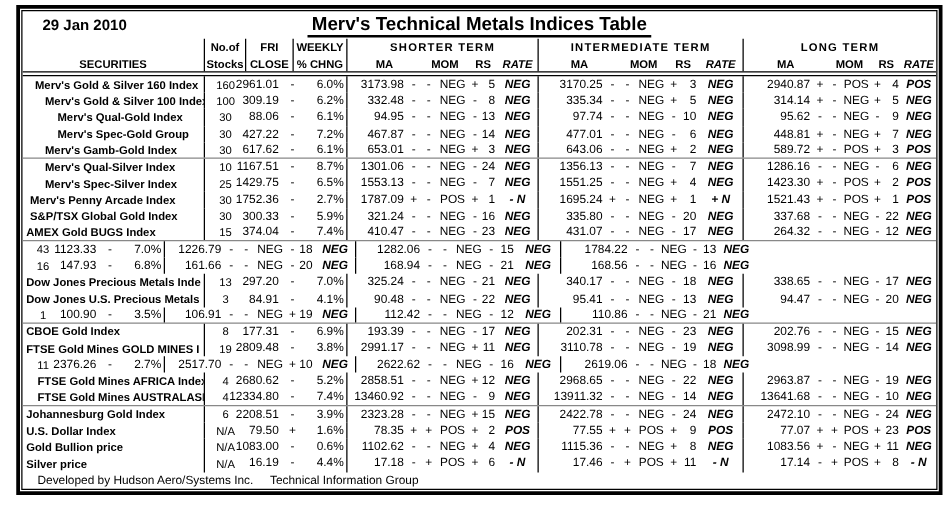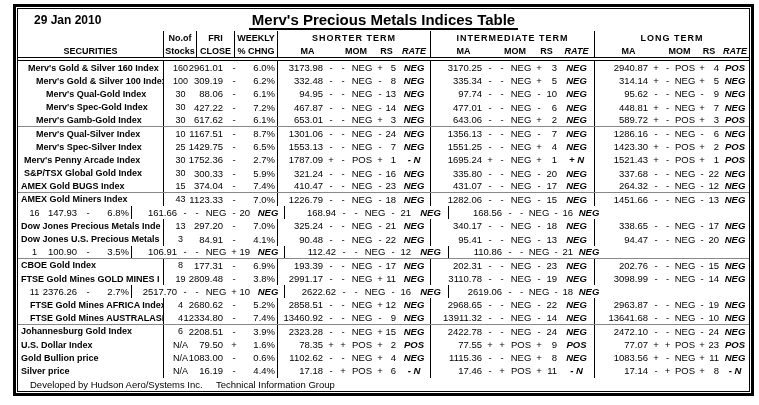--- a/index.html
+++ b/index.html
@@ -50,21 +50,21 @@
 </style>
 </head>
 <body>
 
 <div class="frame">
   <div class="inner">
 
     <div class="title-row">
       <span class="date">29 Jan 2010</span>
       <div class="title-wrap">
-        <span class="title">Merv's Precious Metals Indices Table</span>
+        <span class="title">Merv's Technical Metals Indices Table</span>
       </div>
     </div>
 
     <div class="hrow">
       <div class="hc hb" style="width:146px"></div>
       <div class="hc hb" style="width:33px">No.of</div>
       <div class="hc hb" style="width:38px">FRI</div>
       <div class="hc hb" style="width:43px">WEEKLY</div>
       <div class="hc hb grp" style="width:153px">SHORTER TERM</div>
       <div class="hc hb grp" style="width:164px">INTERMEDIATE TERM</div>
@@ -174,21 +174,21 @@
           <div class="c rate gb" style="width: 36px;">NEG</div>
           <div class="c right" style="width: 55px;">95.62</div>
           <div class="c center sgn" style="width: 12px;">-</div>
           <div class="c center sgn" style="width: 11px;">-</div>
           <div class="c center" style="width: 24px;">NEG</div>
           <div class="c center sgn" style="width: 10px;">-</div>
           <div class="c right" style="width: 14px;">9</div>
           <div class="c rate" style="width: 28px;">NEG</div>
         </div>
         <div class="trow">
-          <div class="c sec" style="padding-left: 28px;">Merv's Spec-Gold Index</div>
+          <div class="c sec" style="padding-left: 28px;">Merv's Spec-Gold Group</div>
           <div class="c stk">30</div>
           <div class="c close right" style="width: 28px;">427.22</div>
           <div class="c chs center sgn" style="width: 18px;">-</div>
           <div class="c chn right gb" style="width: 35px;">7.2%</div>
           <div class="c right" style="width: 47px;">467.87</div>
           <div class="c center sgn" style="width: 12px;">-</div>
           <div class="c center sgn" style="width: 12px;">-</div>
           <div class="c center" style="width: 26px;">NEG</div>
           <div class="c center sgn" style="width: 10px;">-</div>
           <div class="c right" style="width: 13px;">14</div>
@@ -370,40 +370,39 @@
           <div class="c rate gb" style="width: 36px;">NEG</div>
           <div class="c right" style="width: 55px;">264.32</div>
           <div class="c center sgn" style="width: 12px;">-</div>
           <div class="c center sgn" style="width: 11px;">-</div>
           <div class="c center" style="width: 24px;">NEG</div>
           <div class="c center sgn" style="width: 10px;">-</div>
           <div class="c right" style="width: 14px;">12</div>
           <div class="c rate" style="width: 28px;">NEG</div>
         </div>
         <div class="trow">
-          <div class="c sec" style="padding-left: 3px;">AMEX Gold Miners Index</div>
           <div class="c stk">43</div>
           <div class="c close right" style="width: 28px;">1123.33</div>
           <div class="c chs center sgn" style="width: 18px;">-</div>
           <div class="c chn right gb" style="width: 35px;">7.0%</div>
           <div class="c right" style="width: 47px;">1226.79</div>
           <div class="c center sgn" style="width: 12px;">-</div>
           <div class="c center sgn" style="width: 12px;">-</div>
           <div class="c center" style="width: 26px;">NEG</div>
           <div class="c center sgn" style="width: 10px;">-</div>
           <div class="c right" style="width: 13px;">18</div>
           <div class="c rate gb" style="width: 33px;">NEG</div>
           <div class="c right" style="width: 53px;">1282.06</div>
           <div class="c center sgn" style="width: 12px;">-</div>
           <div class="c center sgn" style="width: 12px;">-</div>
           <div class="c center" style="width: 26px;">NEG</div>
           <div class="c center sgn" style="width: 10px;">-</div>
           <div class="c right" style="width: 15px;">15</div>
           <div class="c rate gb" style="width: 36px;">NEG</div>
-          <div class="c right" style="width: 55px;">1451.66</div>
+          <div class="c right" style="width: 55px;">1784.22</div>
           <div class="c center sgn" style="width: 12px;">-</div>
           <div class="c center sgn" style="width: 11px;">-</div>
           <div class="c center" style="width: 24px;">NEG</div>
           <div class="c center sgn" style="width: 10px;">-</div>
           <div class="c right" style="width: 14px;">13</div>
           <div class="c rate" style="width: 28px;">NEG</div>
         </div>
         <div class="trow">
           <div class="c stk">16</div>
           <div class="c close right" style="width: 28px;">147.93</div>

